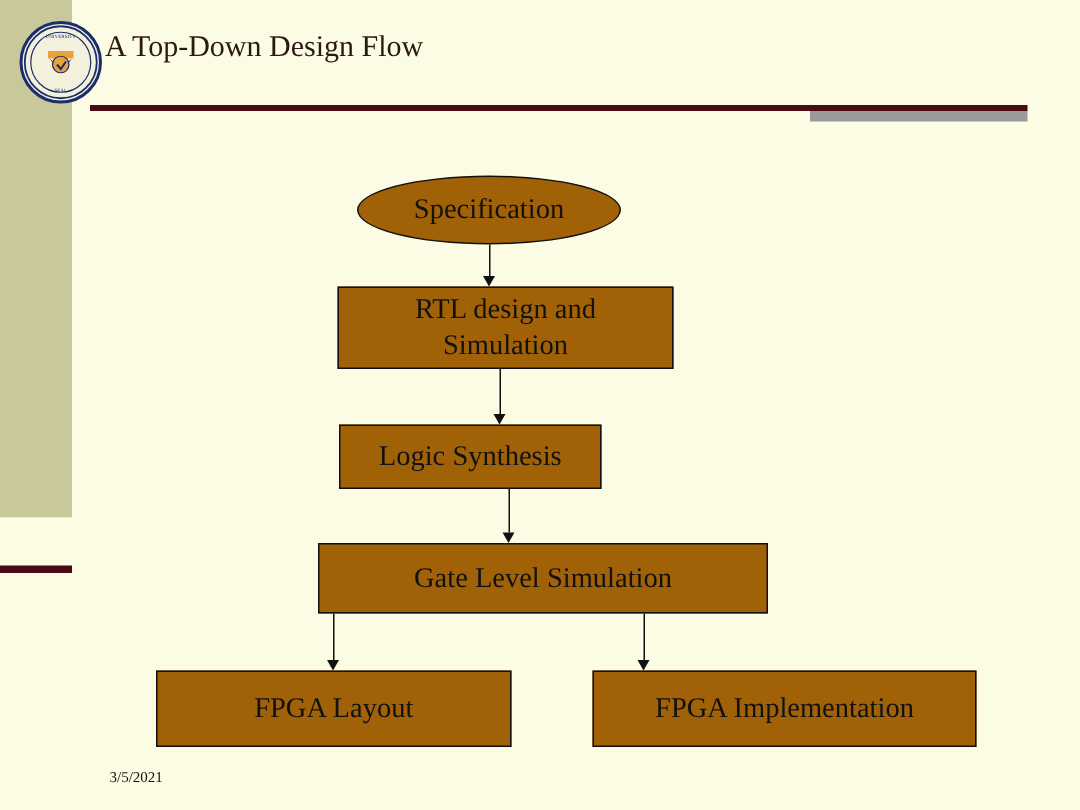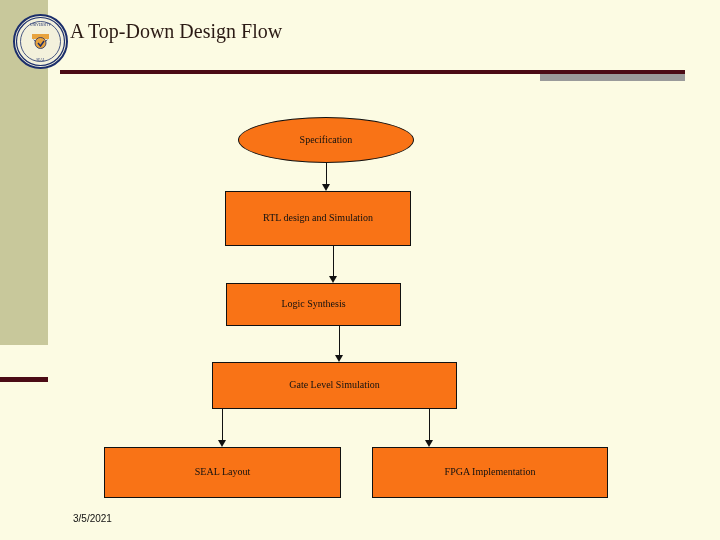--- a/index.html
+++ b/index.html
@@ -79,23 +79,23 @@
     background: #F3F1DC;
     border: 2px solid #1B2E6B;
     box-sizing: border-box;
   }
   .logo svg { display: block; }
 
   
   .node {
     position: absolute;
     border: 1px solid #111111;
-    background: #f97316;
+    background: #a16207;
     color: #111111;
-    font-size: 10px;
+    font-size: 19px;
     line-height: 1.25;
     display: flex;
     align-items: center;
     justify-content: center;
     text-align: center;
     box-sizing: border-box;
   }
   .node.ellipse {
     border-radius: 50%;
   }
@@ -113,21 +113,21 @@
     border-right: 4px solid transparent;
     border-top: 7px solid #111111;
   }
 
   
   .footer-date {
     position: absolute;
     left: 73px;
     top: 513px;
     font-size: 10px;
-    font-family: Liberation Sans, sans-serif;
+    font-family: Liberation Serif, serif;
     color: #111111;
   }
   .footer-page {
     position: absolute;
     left: 688px;
     top: 521px;
     font-size: 10px;
     font-family: "Liberation Sans", sans-serif;
     color: #111111;
     margin-top: 24px;
@@ -154,37 +154,37 @@
 </div>
 
 <div class="title">A Top-Down Design Flow</div>
 <div class="title-rule"></div>
 <div class="title-rule-grey"></div>
 
 <div class="node ellipse" style="left:238px; top:117px; width:176px; height:46px;">
   <span>Specification</span>
 </div>
 
-<div class="node" style="left:225px; top:191px; width:186px; height:55px;">
+<div class="node" style="left:225px; top:191px; width:224px; height:55px;">
   <span style="display:block; width:150px;">RTL design and Simulation</span>
 </div>
 
 <div class="node" style="left:226px; top:283px; width:175px; height:43px;">
   <span>Logic Synthesis</span>
 </div>
 
-<div class="node" style="left:212px; top:362px; width:245px; height:47px;">
+<div class="node" style="left:212px; top:362px; width:300px; height:47px;">
   <span>Gate Level Simulation</span>
 </div>
 
 <div class="node" style="left:104px; top:447px; width:237px; height:51px;">
-  <span>SEAL Layout</span>
-</div>
-
-<div class="node" style="left:372px; top:447px; width:236px; height:51px;">
+  <span>FPGA Layout</span>
+</div>
+
+<div class="node" style="left:395px; top:447px; width:256px; height:51px;">
   <span>FPGA Implementation</span>
 </div>
 
 <div class="connector" style="left:326px; top:163px; height:21px;"></div>
 <div class="arrowhead" style="left:322px; top:184px;"></div>
 
 <div class="connector" style="left:333px; top:246px; height:30px;"></div>
 <div class="arrowhead" style="left:329px; top:276px;"></div>
 
 <div class="connector" style="left:339px; top:326px; height:29px;"></div>

